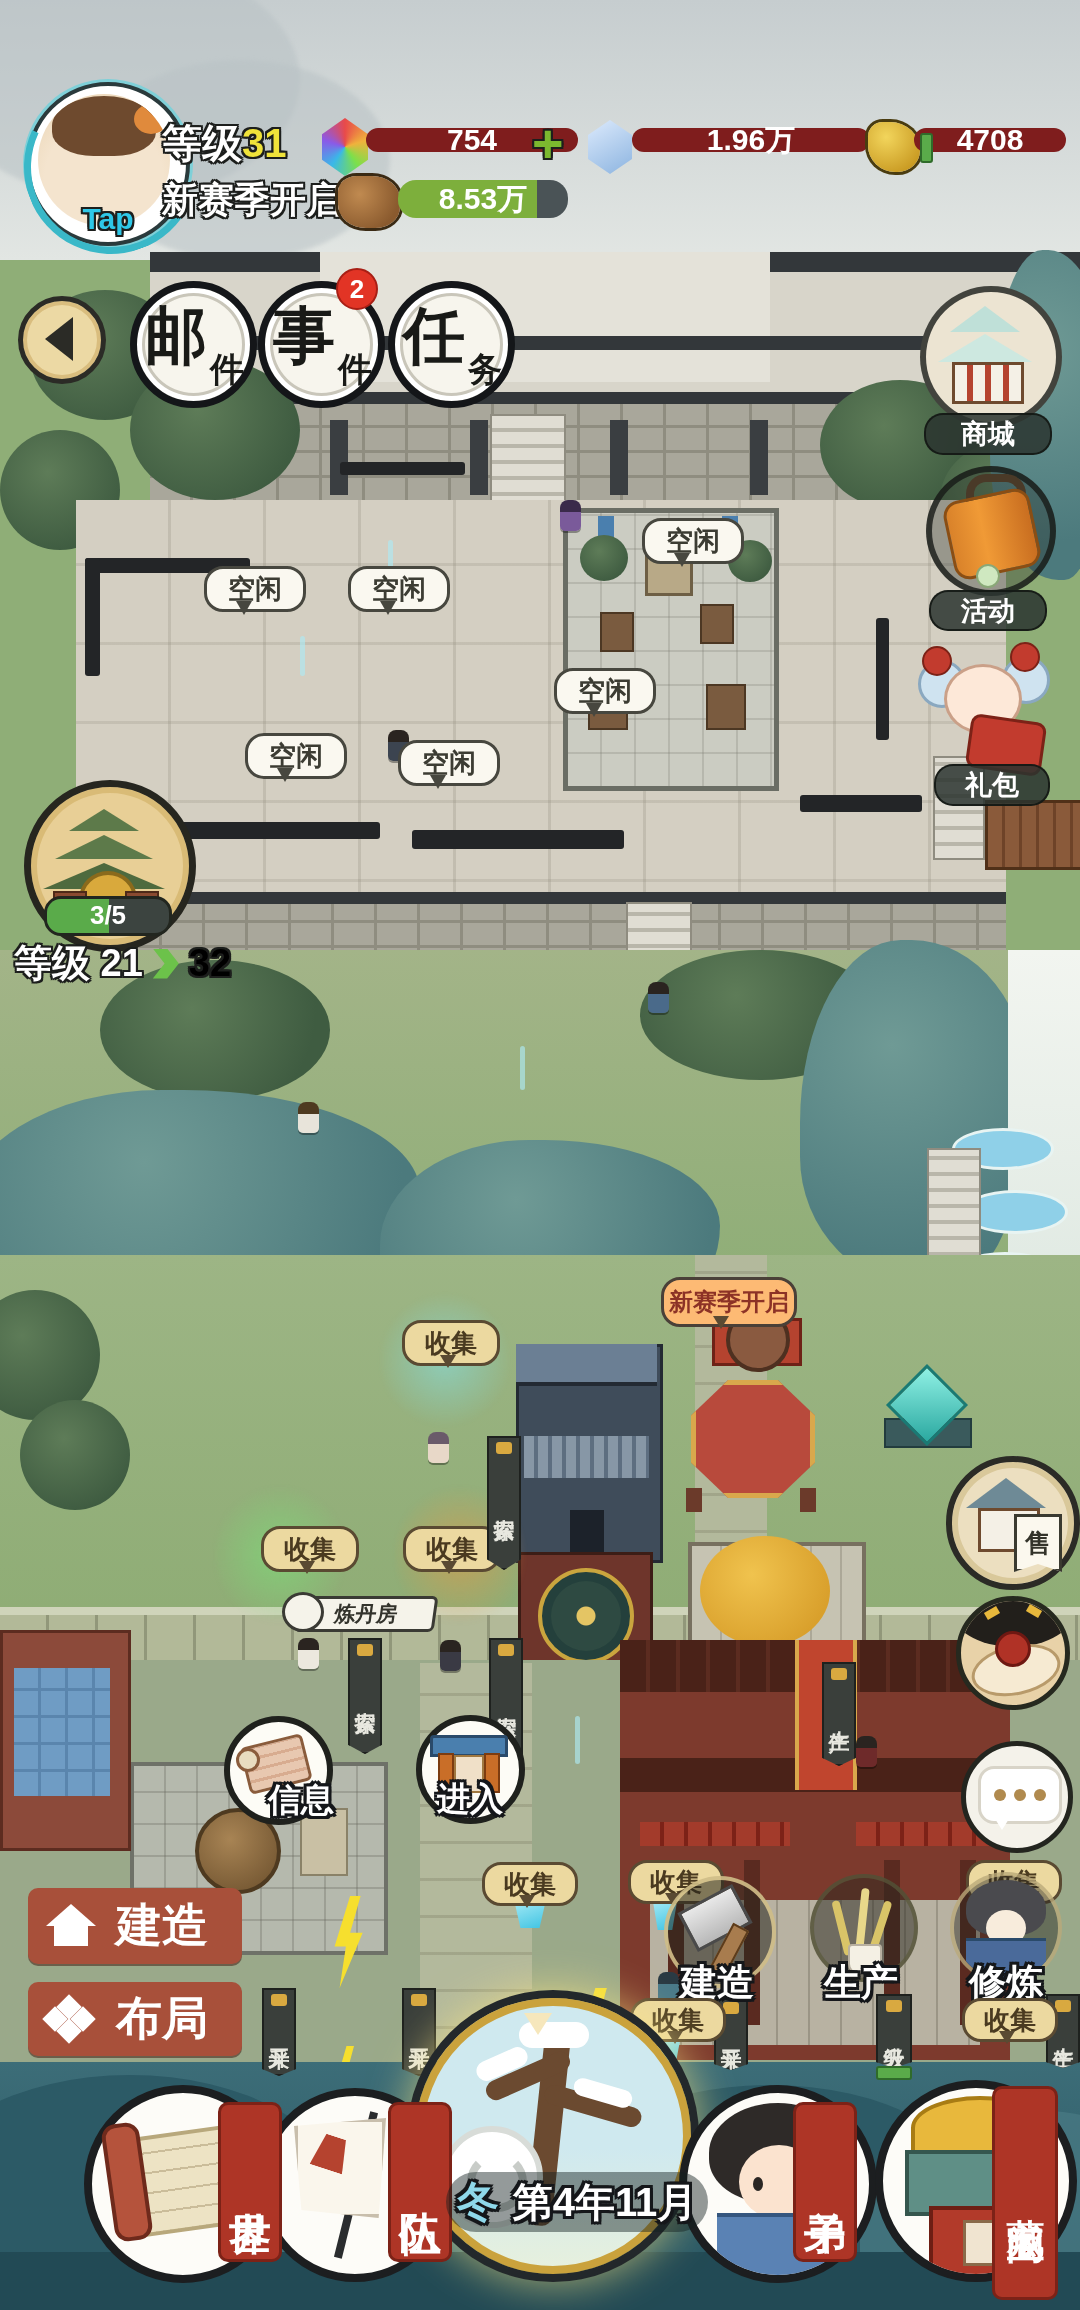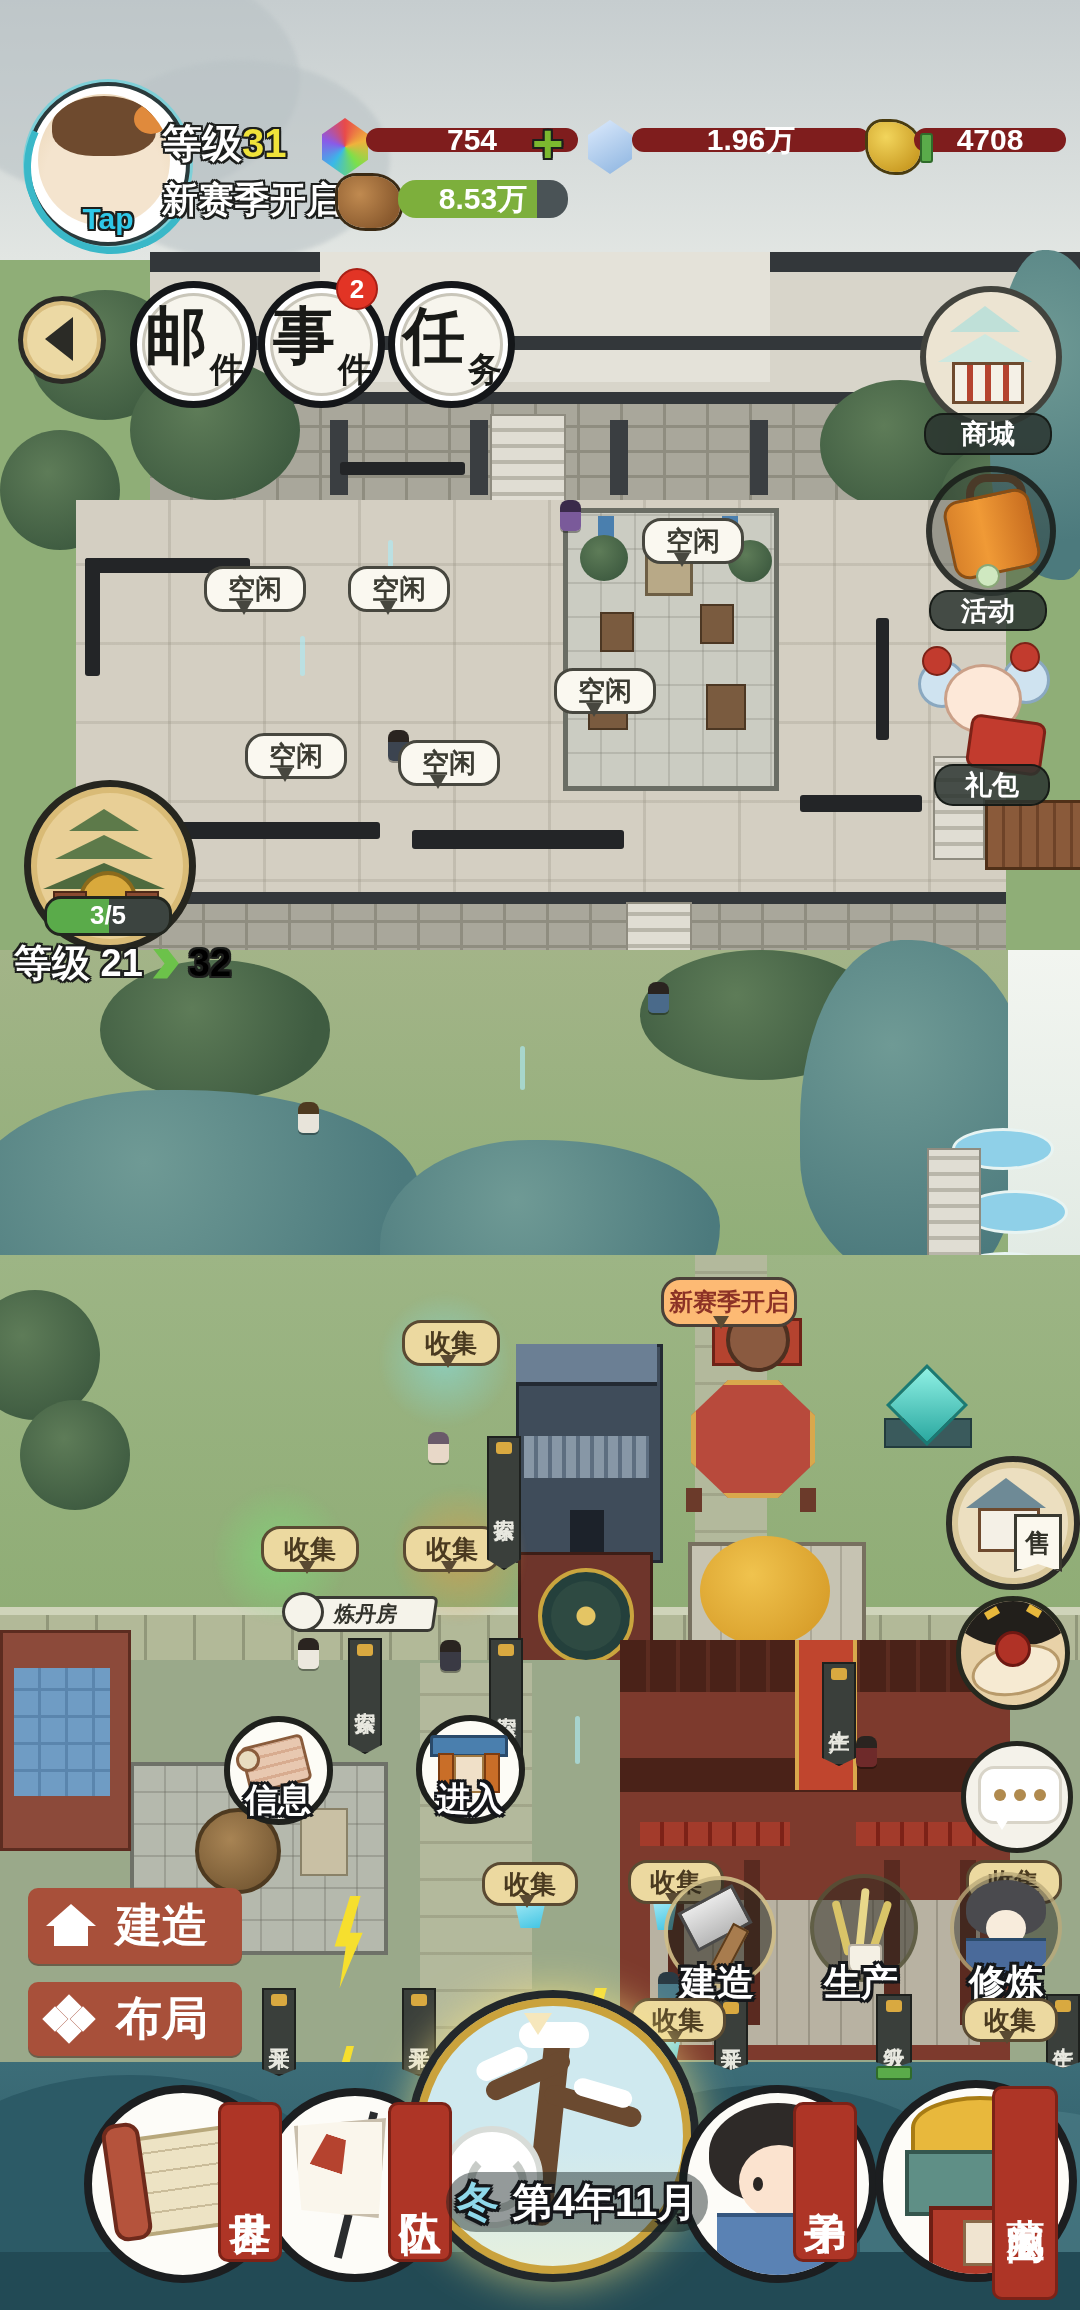--- a/index.html
+++ b/index.html
@@ -373,21 +373,21 @@
       <span style="width:12px;height:12px;border-radius:50%;background:#b08a4e;display:inline-block;"></span>
       <span style="width:12px;height:12px;border-radius:50%;background:#b08a4e;display:inline-block;"></span>
       <span style="width:12px;height:12px;border-radius:50%;background:#b08a4e;display:inline-block;"></span>
     </div>
     <div class="abs" style="left:26px;top:68px;width:0;height:0;border:10px solid transparent;border-top:16px solid #fff;"></div>
   </div>
 
   <div class="abs" style="left:224px;top:1716px;width:97px;height:97px;border-radius:50%;background:#fdfcf6;border:6px solid #1f211d;">
     <div class="abs" style="left:14px;top:18px;width:58px;height:42px;background:repeating-linear-gradient(0deg,#e8c8b0 0 8px,#d8ac90 8px 11px);border:3px solid #8a5c3c;border-radius:6px;transform:rotate(-14deg);"></div>
     <div class="abs" style="left:6px;top:26px;width:18px;height:18px;border-radius:50%;background:#e8dcc0;border:3px solid #8a5c3c;"></div>
-    <div class="abs outl3" style="left:-8px;top:56px;width:112px;text-align:center;color:#fff;font-size:33px;font-weight:900;">信息</div>
+    <div class="abs outl3" style="left:-8px;top:56px;width:112px;text-align:right;color:#fff;font-size:33px;font-weight:900;">信息</div>
   </div>
   <div class="abs" style="left:416px;top:1715px;width:97px;height:97px;border-radius:50%;background:#fdfcf6;border:6px solid #1f211d;">
     <div class="abs" style="left:8px;top:14px;width:72px;height:16px;background:#4a7fae;border-radius:4px 4px 0 0;border:3px solid #2a4a6a;"></div>
     <div class="abs" style="left:16px;top:32px;width:12px;height:36px;background:#c96e28;border:2px solid #7c3c10;"></div>
     <div class="abs" style="left:62px;top:32px;width:12px;height:36px;background:#c96e28;border:2px solid #7c3c10;"></div>
     <div class="abs" style="left:32px;top:34px;width:26px;height:34px;background:#f0e0c8;border:2px solid #a07840;"></div>
     <div class="abs outl3" style="left:-8px;top:56px;width:112px;text-align:center;color:#fff;font-size:33px;font-weight:900;">进入</div>
   </div>
 
   <div class="abs redbtn" style="left:28px;top:1888px;width:198px;height:76px;">

